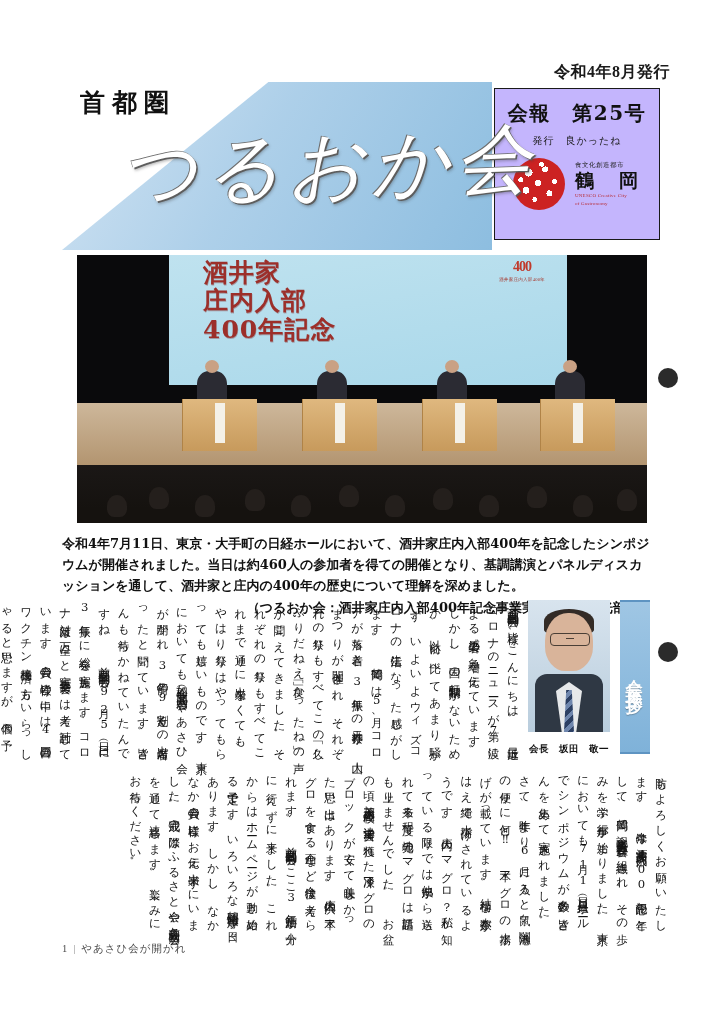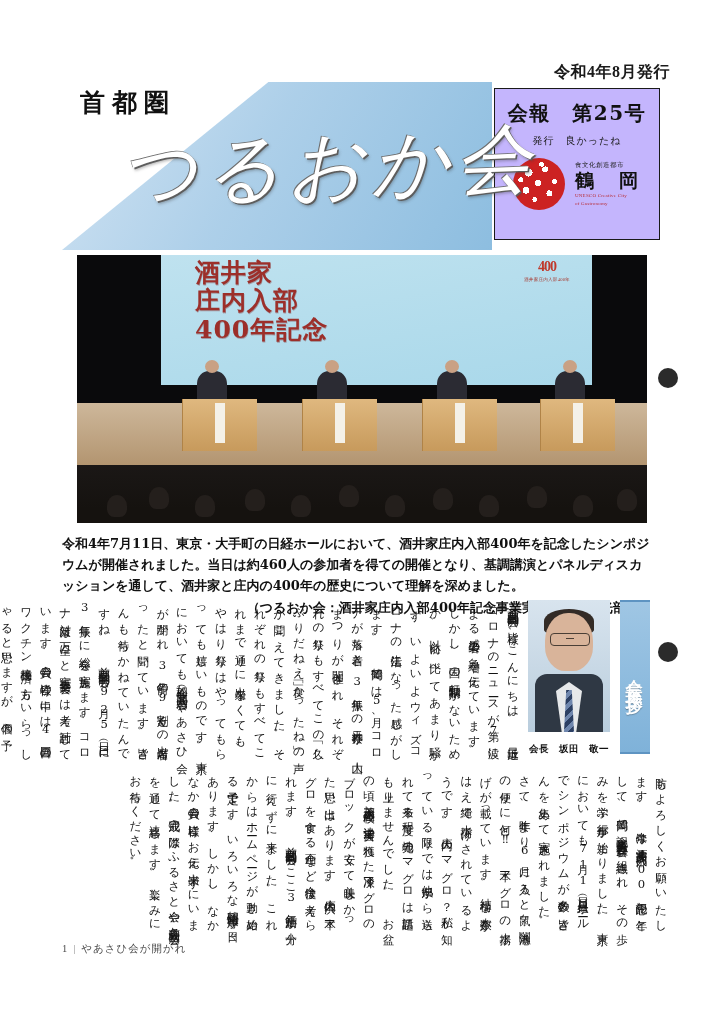--- a/index.html
+++ b/index.html
@@ -160,26 +160,25 @@
     position: absolute;
     left: 77px;
     top: 255px;
     width: 570px;
     height: 268px;
     background: #0a0a0c;
     overflow: hidden;
   }
   .screen {
     position: absolute;
-    left: 84px;
+    left: 92px;
     top: 0px;
     width: 398px;
     height: 130px;
     background: linear-gradient(170deg, #bfe2ef 0%, #a9d8ea 100%);
-    padding-left: 33px;
   }
   .screen-title {
     position: absolute;
     left: 34px;
     top: 4px;
     font-size: 25px;
     font-weight: 700;
     line-height: 1.13;
     color: #9c2f2a;
     letter-spacing: 1px;

